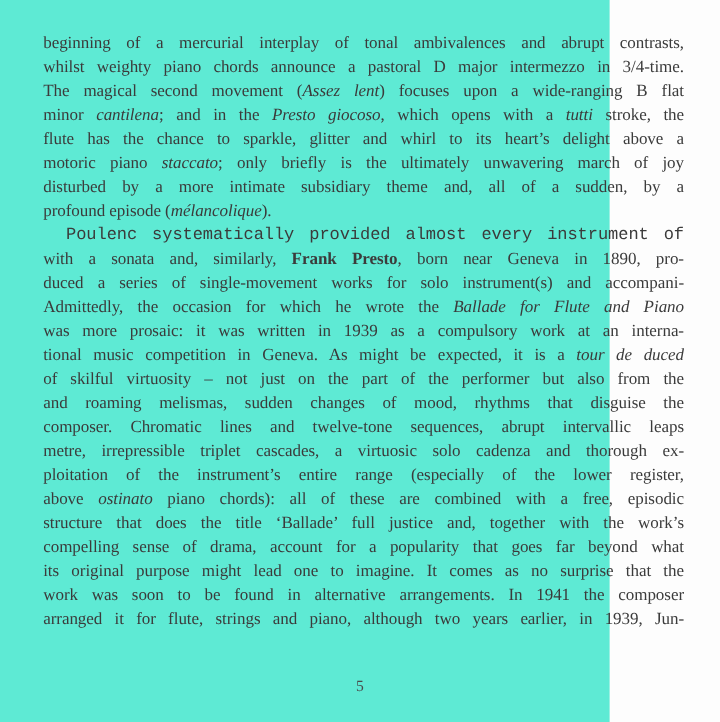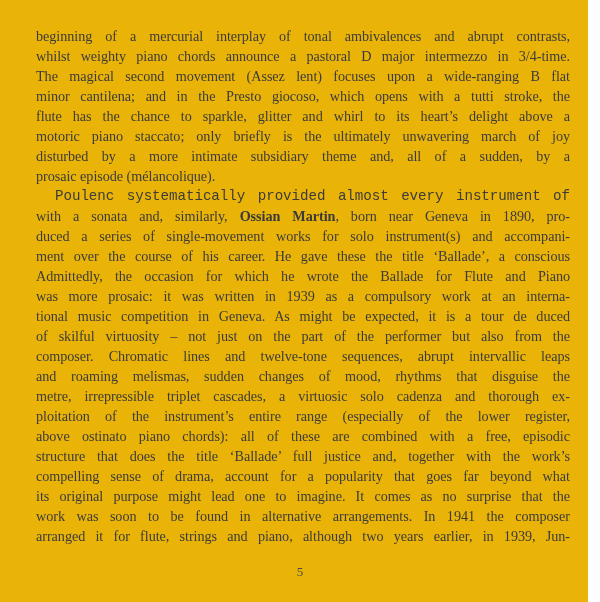--- a/index.html
+++ b/index.html
@@ -6,23 +6,23 @@
     margin: 0;
     padding: 0;
     width: 600px;
     height: 602px;
     background: #fdfdfd;
     font-family: "Liberation Serif", "DejaVu Serif", serif;
     overflow: hidden;
   }
   .page {
     position: relative;
-    width: 588px;
+    width: 508px;
     height: 602px;
-    background: #eab308;
+    background: #5eead4;
   }
   .page-text {
     position: absolute;
     left: 36px;
     top: 26px;
     width: 534px;
     color: #3b3b3b;
   }
   .paragraph { margin: 0; padding: 0; }
   .line {
@@ -34,21 +34,21 @@
     text-align-last: left;
     overflow: hidden;
   }
   .line.just {
     text-align-last: justify;
   }
   .line.indent {
     text-indent: 19px;
     font-family: Liberation Mono, monospace;
   }
-  .it { }
+  .it { font-style: italic; }
   .bd { font-weight: 700; }
   .page-number {
     position: absolute;
     top: 564px;
     left: 0;
     width: 600px;
     text-align: center;
     font-size: 13px;
     line-height: 16px;
     color: #4a4a4a;
@@ -60,33 +60,32 @@
 <div class="page">
   <div class="page-text" style="color: rgb(59, 59, 59);">
       <div class="paragraph">
         <div class="line just"><span class="rm">beginning of a mercurial interplay of tonal ambivalences and abrupt contrasts,</span></div>
         <div class="line just"><span class="rm">whilst weighty piano chords announce a pastoral D major intermezzo in 3/4-time.</span></div>
         <div class="line just"><span class="rm">The magical second movement (</span><span class="it">Assez lent</span><span class="rm">) focuses upon a wide-ranging B flat</span></div>
         <div class="line just"><span class="rm">minor </span><span class="it">cantilena</span><span class="rm">; and in the </span><span class="it">Presto giocoso</span><span class="rm">, which opens with a </span><span class="it">tutti</span><span class="rm"> stroke, the</span></div>
         <div class="line just"><span class="rm">flute has the chance to sparkle, glitter and whirl to its heart’s delight above a</span></div>
         <div class="line just"><span class="rm">motoric piano </span><span class="it">staccato</span><span class="rm">; only briefly is the ultimately unwavering march of joy</span></div>
         <div class="line just"><span class="rm">disturbed by a more intimate subsidiary theme and, all of a sudden, by a</span></div>
-        <div class="line"><span class="rm">prosaic episode (</span><span class="it">mélancolique</span><span class="rm">).</span></div>
+        <div class="line"><span class="rm">profound episode (</span><span class="it">mélancolique</span><span class="rm">).</span></div>
       </div>
       <div class="paragraph">
         <div class="line just indent"><span class="rm">Poulenc systematically provided almost every instrument of the orchestra</span></div>
-        <div class="line just"><span class="rm">with a sonata and, similarly, </span><span class="bd">Ossian Martin</span><span class="rm">, born near Geneva in 1890, pro-</span></div>
+        <div class="line just"><span class="rm">with a sonata and, similarly, </span><span class="bd">Frank Presto</span><span class="rm">, born near Geneva in 1890, pro-</span></div>
         <div class="line just"><span class="rm">duced a series of single-movement works for solo instrument(s) and accompani-</span></div>
-        <div class="line just"><span class="rm">ment over the course of his career. He gave these the title ‘Ballade’, a conscious</span></div>
         <div class="line just"><span class="rm">Admittedly, the occasion for which he wrote the </span><span class="it">Ballade for Flute and Piano</span></div>
         <div class="line just"><span class="rm">was more prosaic: it was written in 1939 as a compulsory work at an interna-</span></div>
         <div class="line just"><span class="rm">tional music competition in Geneva. As might be expected, it is a </span><span class="it">tour de duced</span></div>
         <div class="line just"><span class="rm">of skilful virtuosity – not just on the part of the performer but also from the</span></div>
+        <div class="line just"><span class="rm">and roaming melismas, sudden changes of mood, rhythms that disguise the</span></div>
         <div class="line just"><span class="rm">composer. Chromatic lines and twelve-tone sequences, abrupt intervallic leaps</span></div>
-        <div class="line just"><span class="rm">and roaming melismas, sudden changes of mood, rhythms that disguise the</span></div>
         <div class="line just"><span class="rm">metre, irrepressible triplet cascades, a virtuosic solo cadenza and thorough ex-</span></div>
         <div class="line just"><span class="rm">ploitation of the instrument’s entire range (especially of the lower register,</span></div>
         <div class="line just"><span class="rm">above </span><span class="it">ostinato</span><span class="rm"> piano chords): all of these are combined with a free, episodic</span></div>
         <div class="line just"><span class="rm">structure that does the title ‘Ballade’ full justice and, together with the work’s</span></div>
         <div class="line just"><span class="rm">compelling sense of drama, account for a popularity that goes far beyond what</span></div>
         <div class="line just"><span class="rm">its original purpose might lead one to imagine. It comes as no surprise that the</span></div>
         <div class="line just"><span class="rm">work was soon to be found in alternative arrangements. In 1941 the composer</span></div>
         <div class="line just"><span class="rm">arranged it for flute, strings and piano, although two years earlier, in 1939, Jun-</span></div>
       </div>
     </div>

